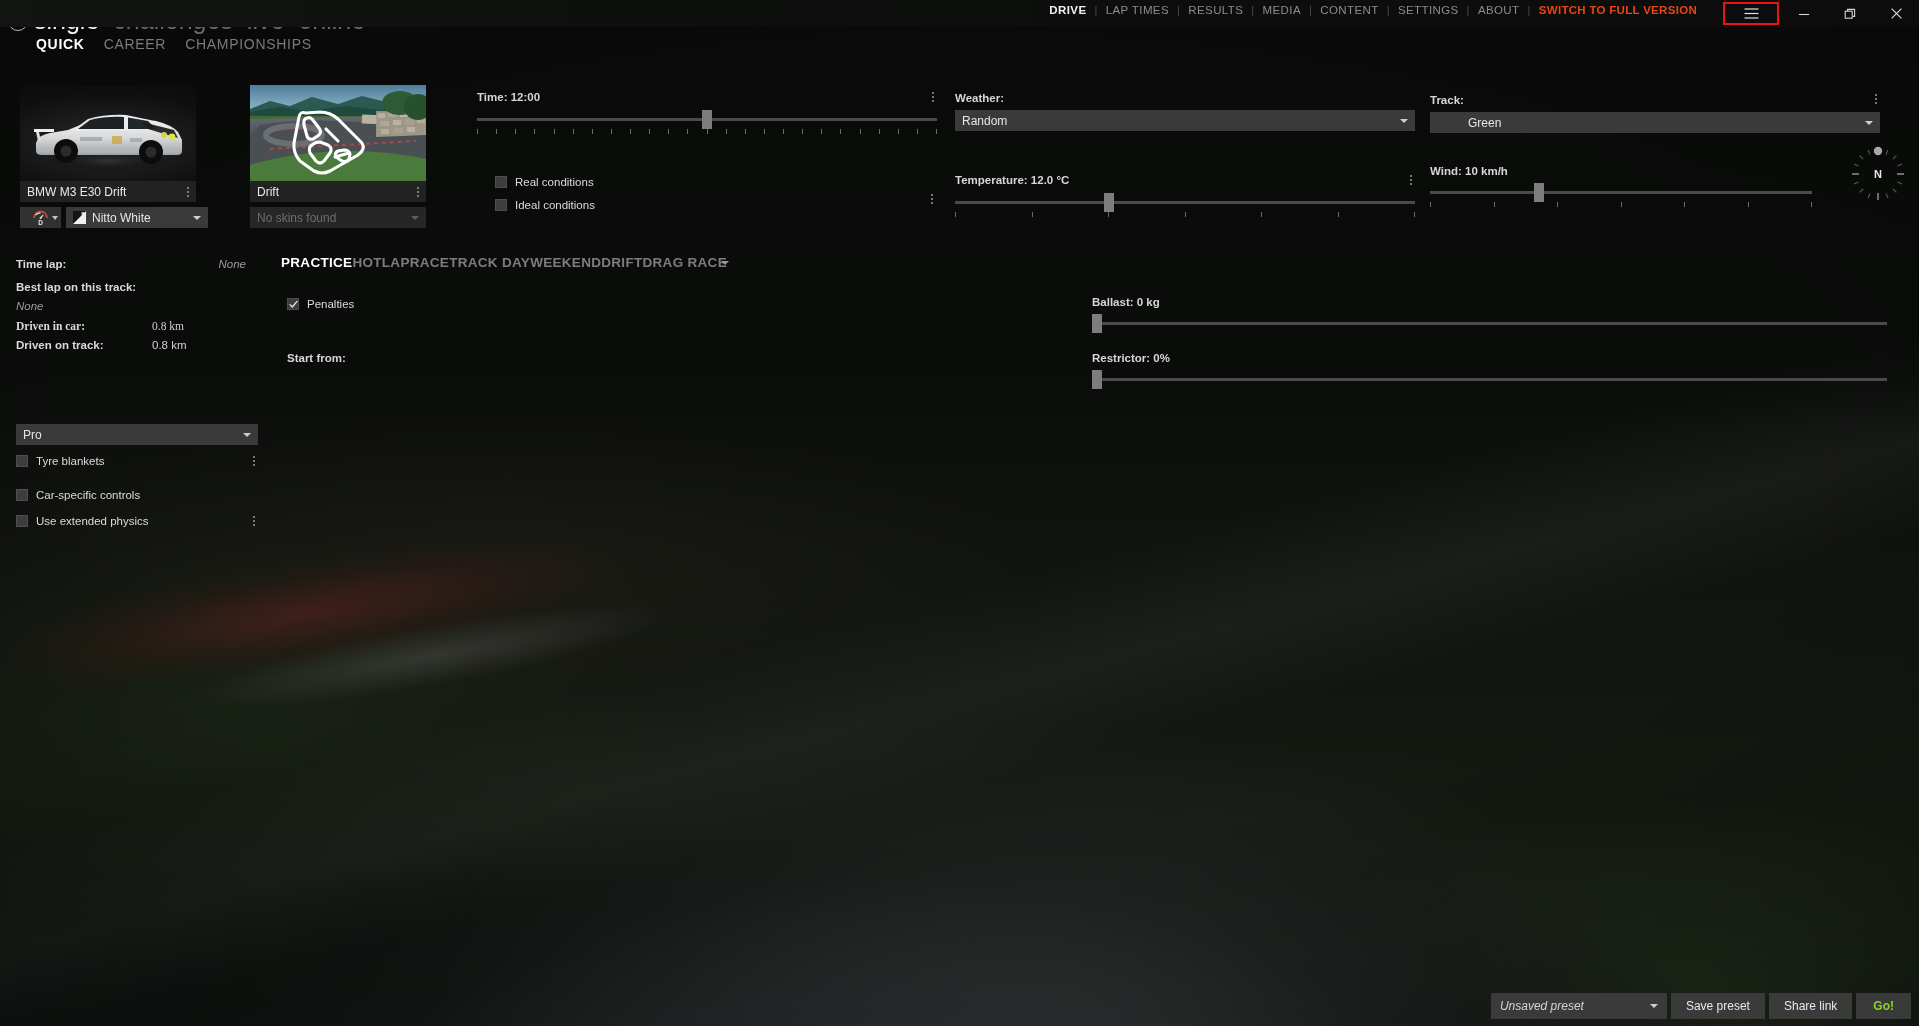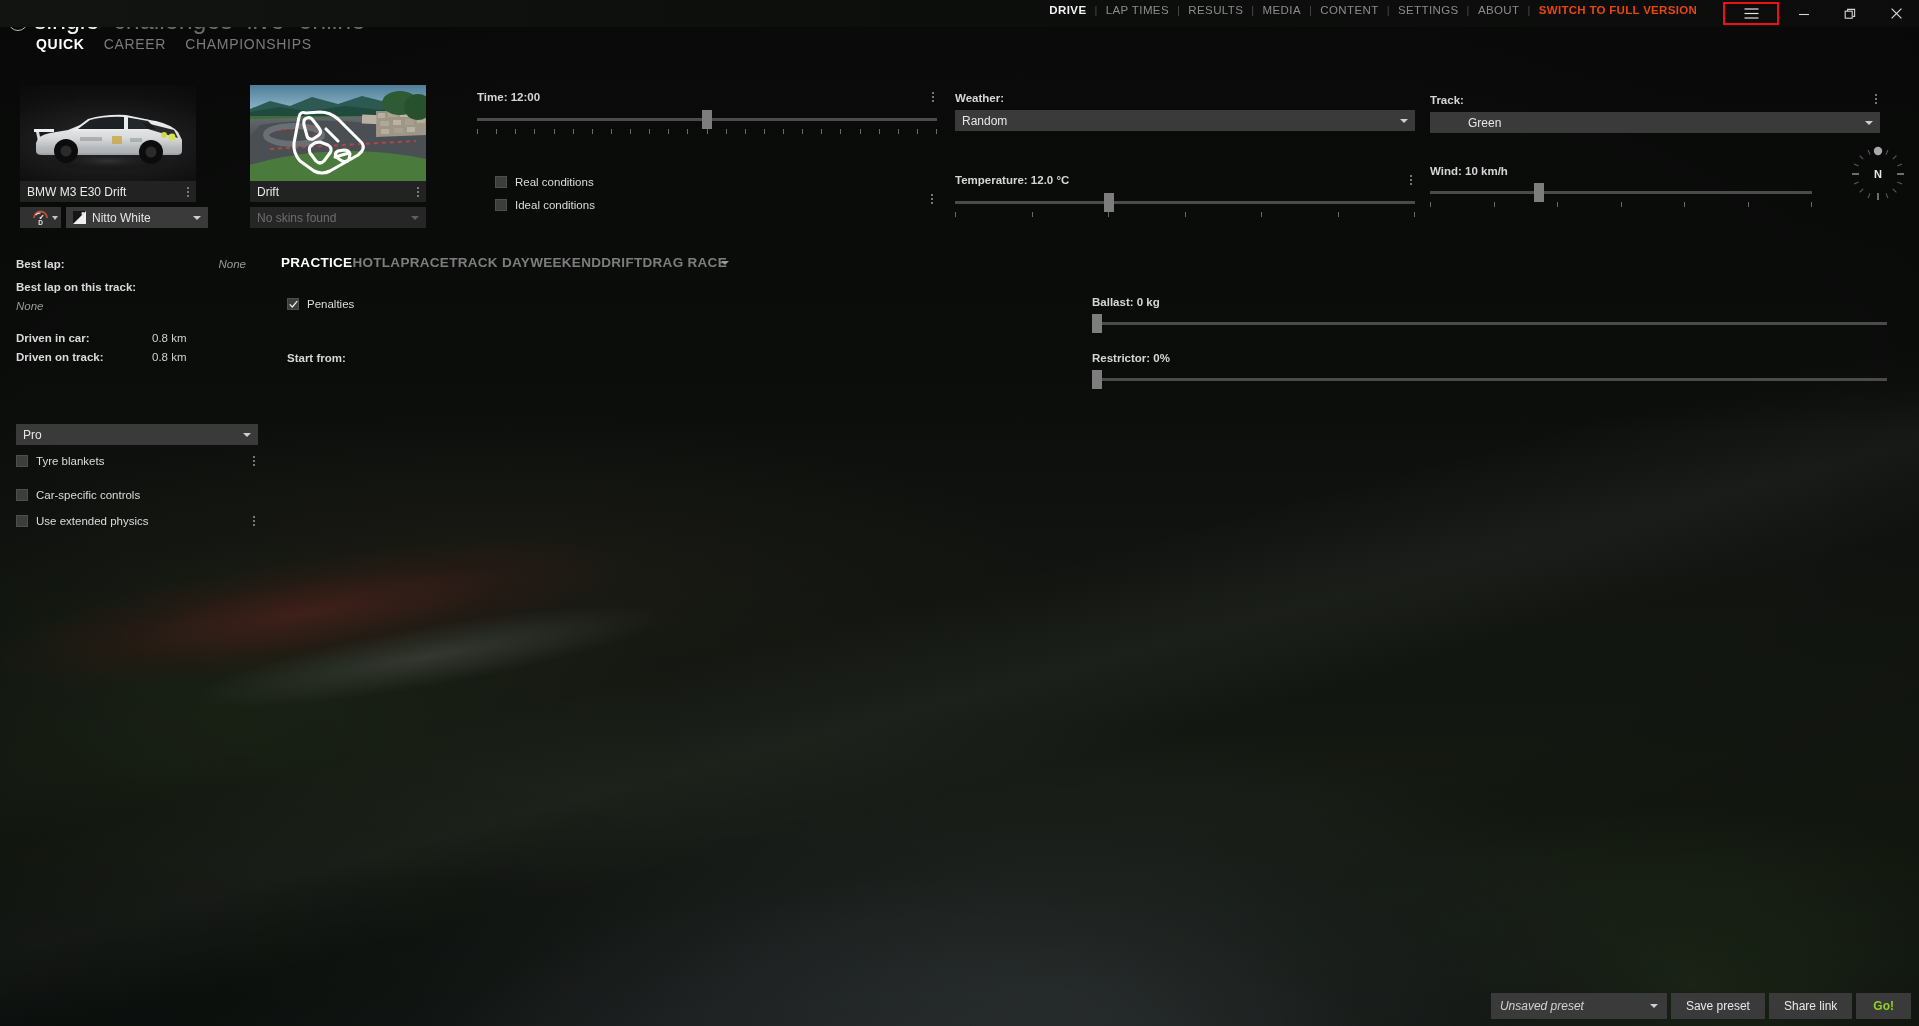--- a/index.html
+++ b/index.html
@@ -422,30 +422,30 @@
         </span>
     </div>
     <div class="combo disabled" style="width:176px; margin-top:5px;">
       <span>No skins found</span>
       <span class="caret"></span>
     </div>
   </div>
 
   <div style="position:absolute; left:16px; top:258px; width:230px;">
     <div class="stat-row" style="justify-content:space-between;">
-      <span class="stat-k">Best lap:</span>
+      <span class="stat-k">Time lap:</span>
       <span class="none-it">None</span>
     </div>
     <div class="stat-row" style="margin-top:11px;">
       <span class="stat-k">Best lap on this track:</span>
     </div>
     <div class="stat-row" style="margin-top:7px;">
       <span class="none-it">None</span>
     </div>
-    <div class="stat-row" style="margin-top:20px;">
+    <div class="stat-row" style="margin-top:8px;font-family:Liberation Serif, serif;">
       <span class="stat-k" style="width:136px;">Driven in car:</span>
       <span class="stat-v">0.8 km</span>
     </div>
     <div class="stat-row" style="margin-top:7px;">
       <span class="stat-k" style="width:136px;">Driven on track:</span>
       <span class="stat-v">0.8 km</span>
     </div>
   </div>
 
   <div style="position:absolute; left:16px; top:424px; width:242px;">

